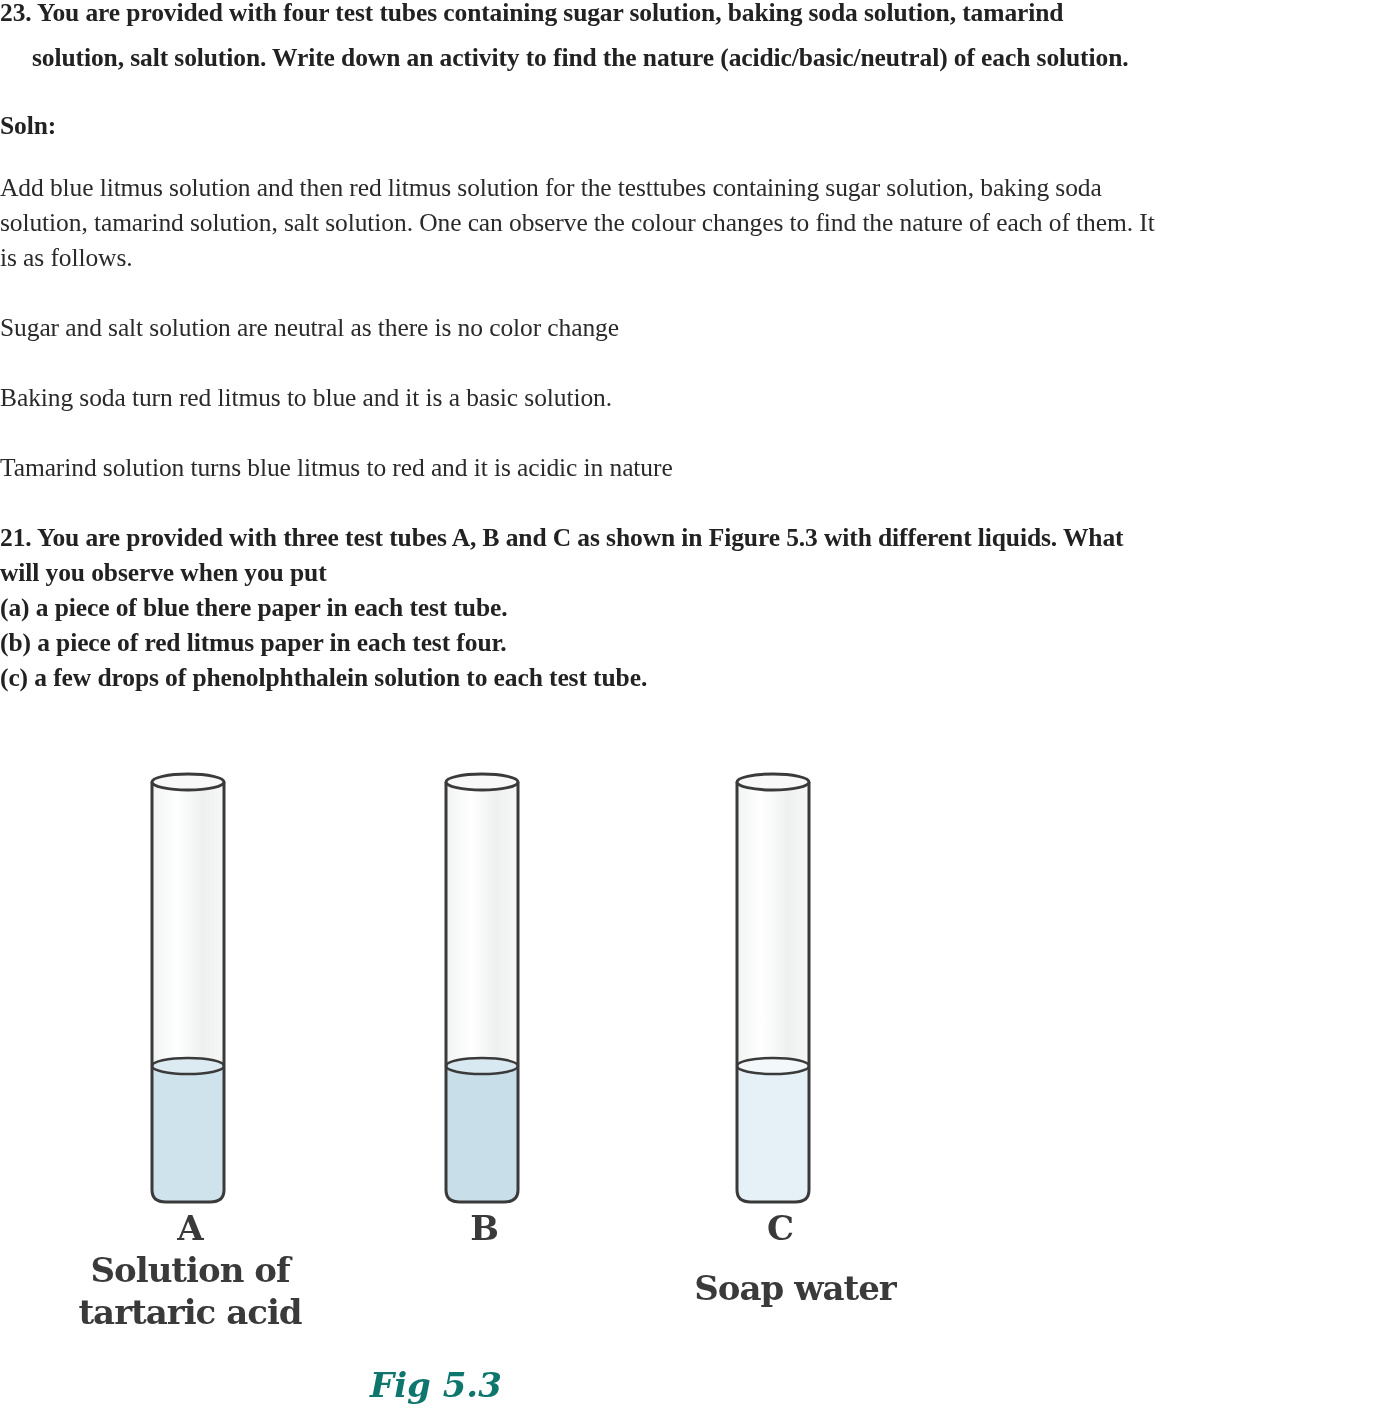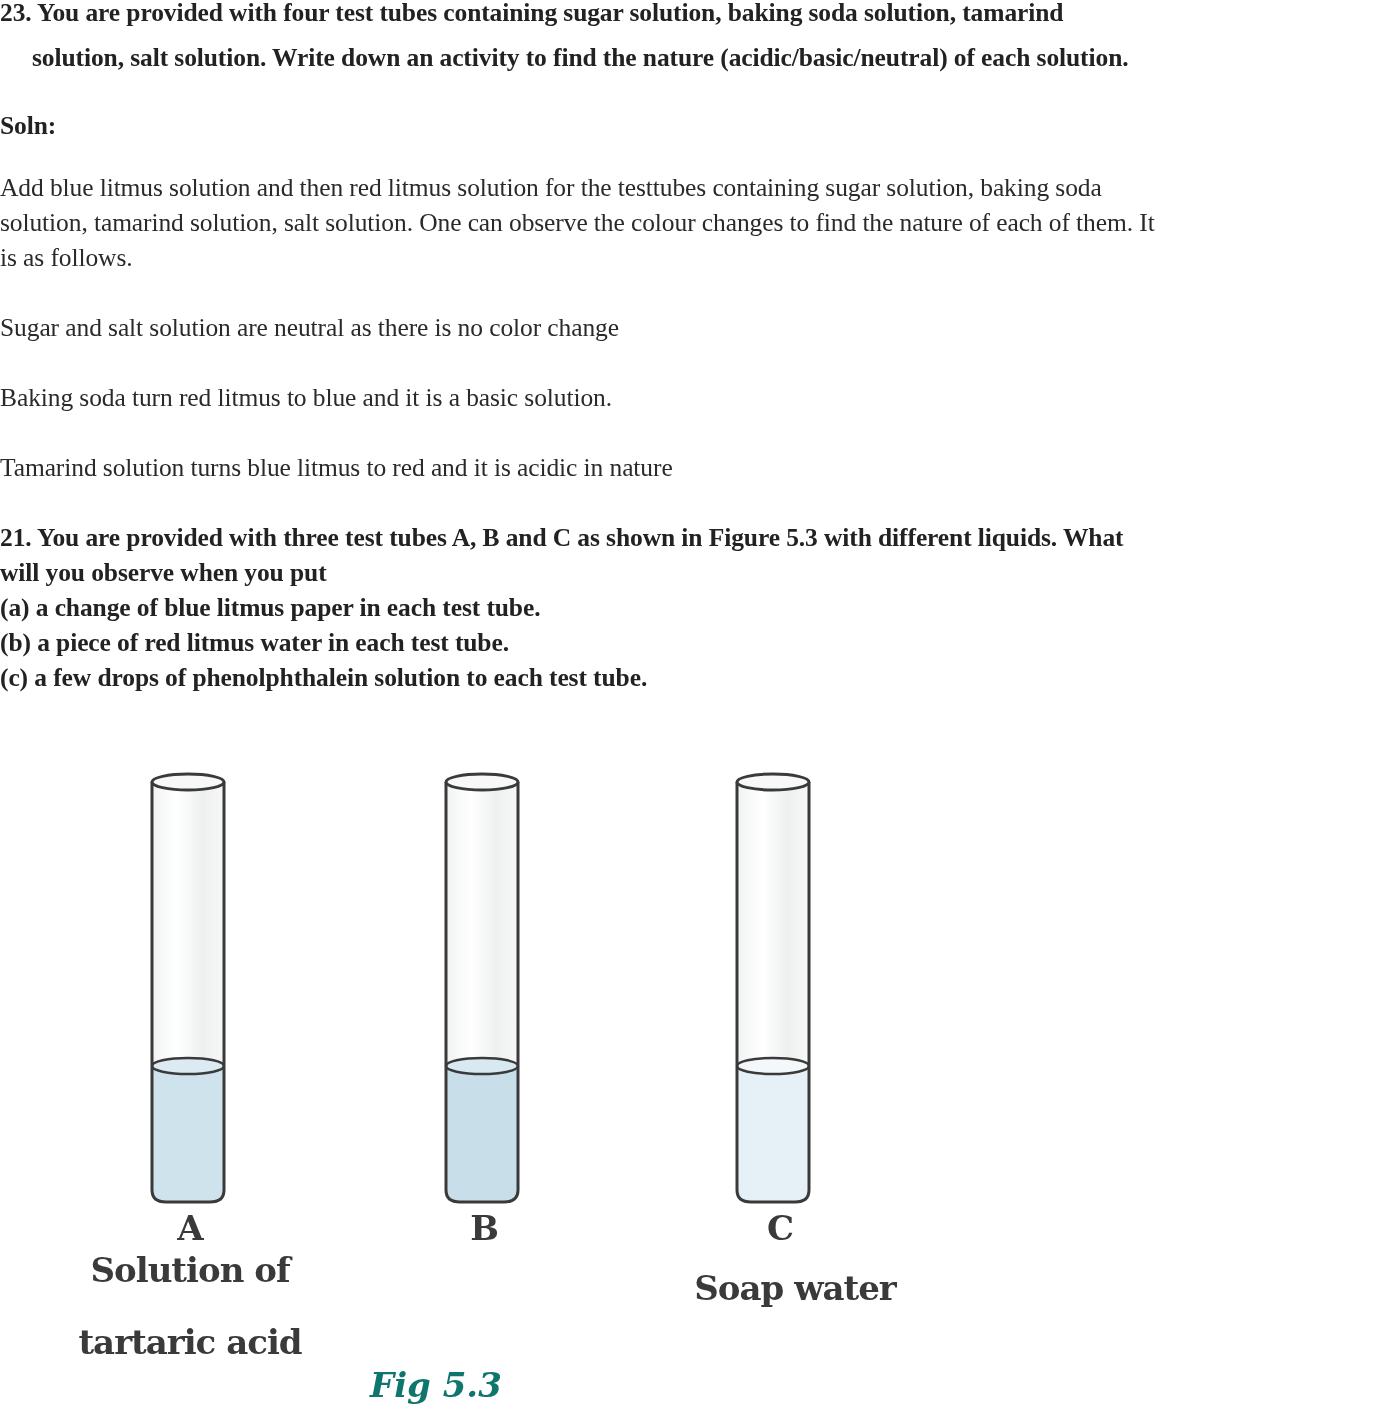--- a/index.html
+++ b/index.html
@@ -44,22 +44,22 @@
   <div class="p" style="top:170px;">Add blue litmus solution and then red litmus solution for the testtubes containing sugar solution, baking soda</div>
   <div class="p" style="top:205px;">solution, tamarind solution, salt solution. One can observe the colour changes to find the nature of each of them. It</div>
   <div class="p" style="top:240px;">is as follows.</div>
 
   <div class="p" style="top:310px;">Sugar and salt solution are neutral as there is no color change</div>
   <div class="p" style="top:380px;">Baking soda turn red litmus to blue and it is a basic solution.</div>
   <div class="p" style="top:450px;">Tamarind solution turns blue litmus to red and it is acidic in nature</div>
 
   <div class="q" style="top:520px;">21. You are provided with three test tubes A, B and C as shown in Figure 5.3 with different liquids. What</div>
   <div class="q" style="top:555px;">will you observe when you put</div>
-  <div class="q" style="top:590px;">(a) a change of blue litmus paper in each test tube.</div>
-  <div class="q" style="top:625px;">(b) a piece of red litmus water in each test tube.</div>
+  <div class="q" style="top:590px;">(a) a piece of blue there paper in each test tube.</div>
+  <div class="q" style="top:625px;">(b) a piece of red litmus paper in each test four.</div>
   <div class="q" style="top:660px;">(c) a few drops of phenolphthalein solution to each test tube.</div>
 
   <div class="figure">
     <svg width="1000" height="694" viewBox="0 0 1000 694" style="position:absolute;left:0;top:0;">
       <defs>
         <linearGradient id="glass" x1="0" x2="1" y1="0" y2="0">
           <stop offset="0" stop-color="#f1f3f3"></stop>
           <stop offset="0.35" stop-color="#ffffff"></stop>
           <stop offset="0.7" stop-color="#eef0f0"></stop>
           <stop offset="1" stop-color="#f7f7f7"></stop>
@@ -86,21 +86,21 @@
         <rect x="737" y="62" width="72" height="350" fill="url(#glass)"></rect>
         <path d="M737 346 L737 470 Q737 482 751 482 L795 482 Q809 482 809 470 L809 346 Z" fill="#e6f1f7"></path>
         <ellipse cx="773" cy="346" rx="36" ry="8" fill="#f3f8fb" stroke="#3a3a3a" stroke-width="2.5"></ellipse>
         <path d="M737 62 L737 470 Q737 482 751 482 L795 482 Q809 482 809 470 L809 62" fill="none" stroke="#3a3a3a" stroke-width="3"></path>
         <ellipse cx="773" cy="62" rx="36" ry="8" fill="#f8f8f8" stroke="#3a3a3a" stroke-width="3"></ellipse>
       </g>
     </svg>
 
     <div class="fig-label tube-letter" style="left:140px; top:486px; width:100px;">A</div>
     <div class="fig-label" style="left:40px; top:528px; width:300px;text-align:center;">Solution of</div>
-    <div class="fig-label" style="left:40px; top:600px; width:300px;">tartaric acid</div>
+    <div class="fig-label" style="left:40px; top:570px; width:300px;">tartaric acid</div>
 
     <div class="fig-label tube-letter" style="left:434px; top:486px; width:100px;">B</div>
 
     <div class="fig-label tube-letter" style="left:730px; top:486px; width:100px;">C</div>
     <div class="fig-label" style="left:645px; top:546px; width:300px;">Soap water</div>
 
     <div class="caption">Fig 5.3</div>
   </div>
 
 </div>

